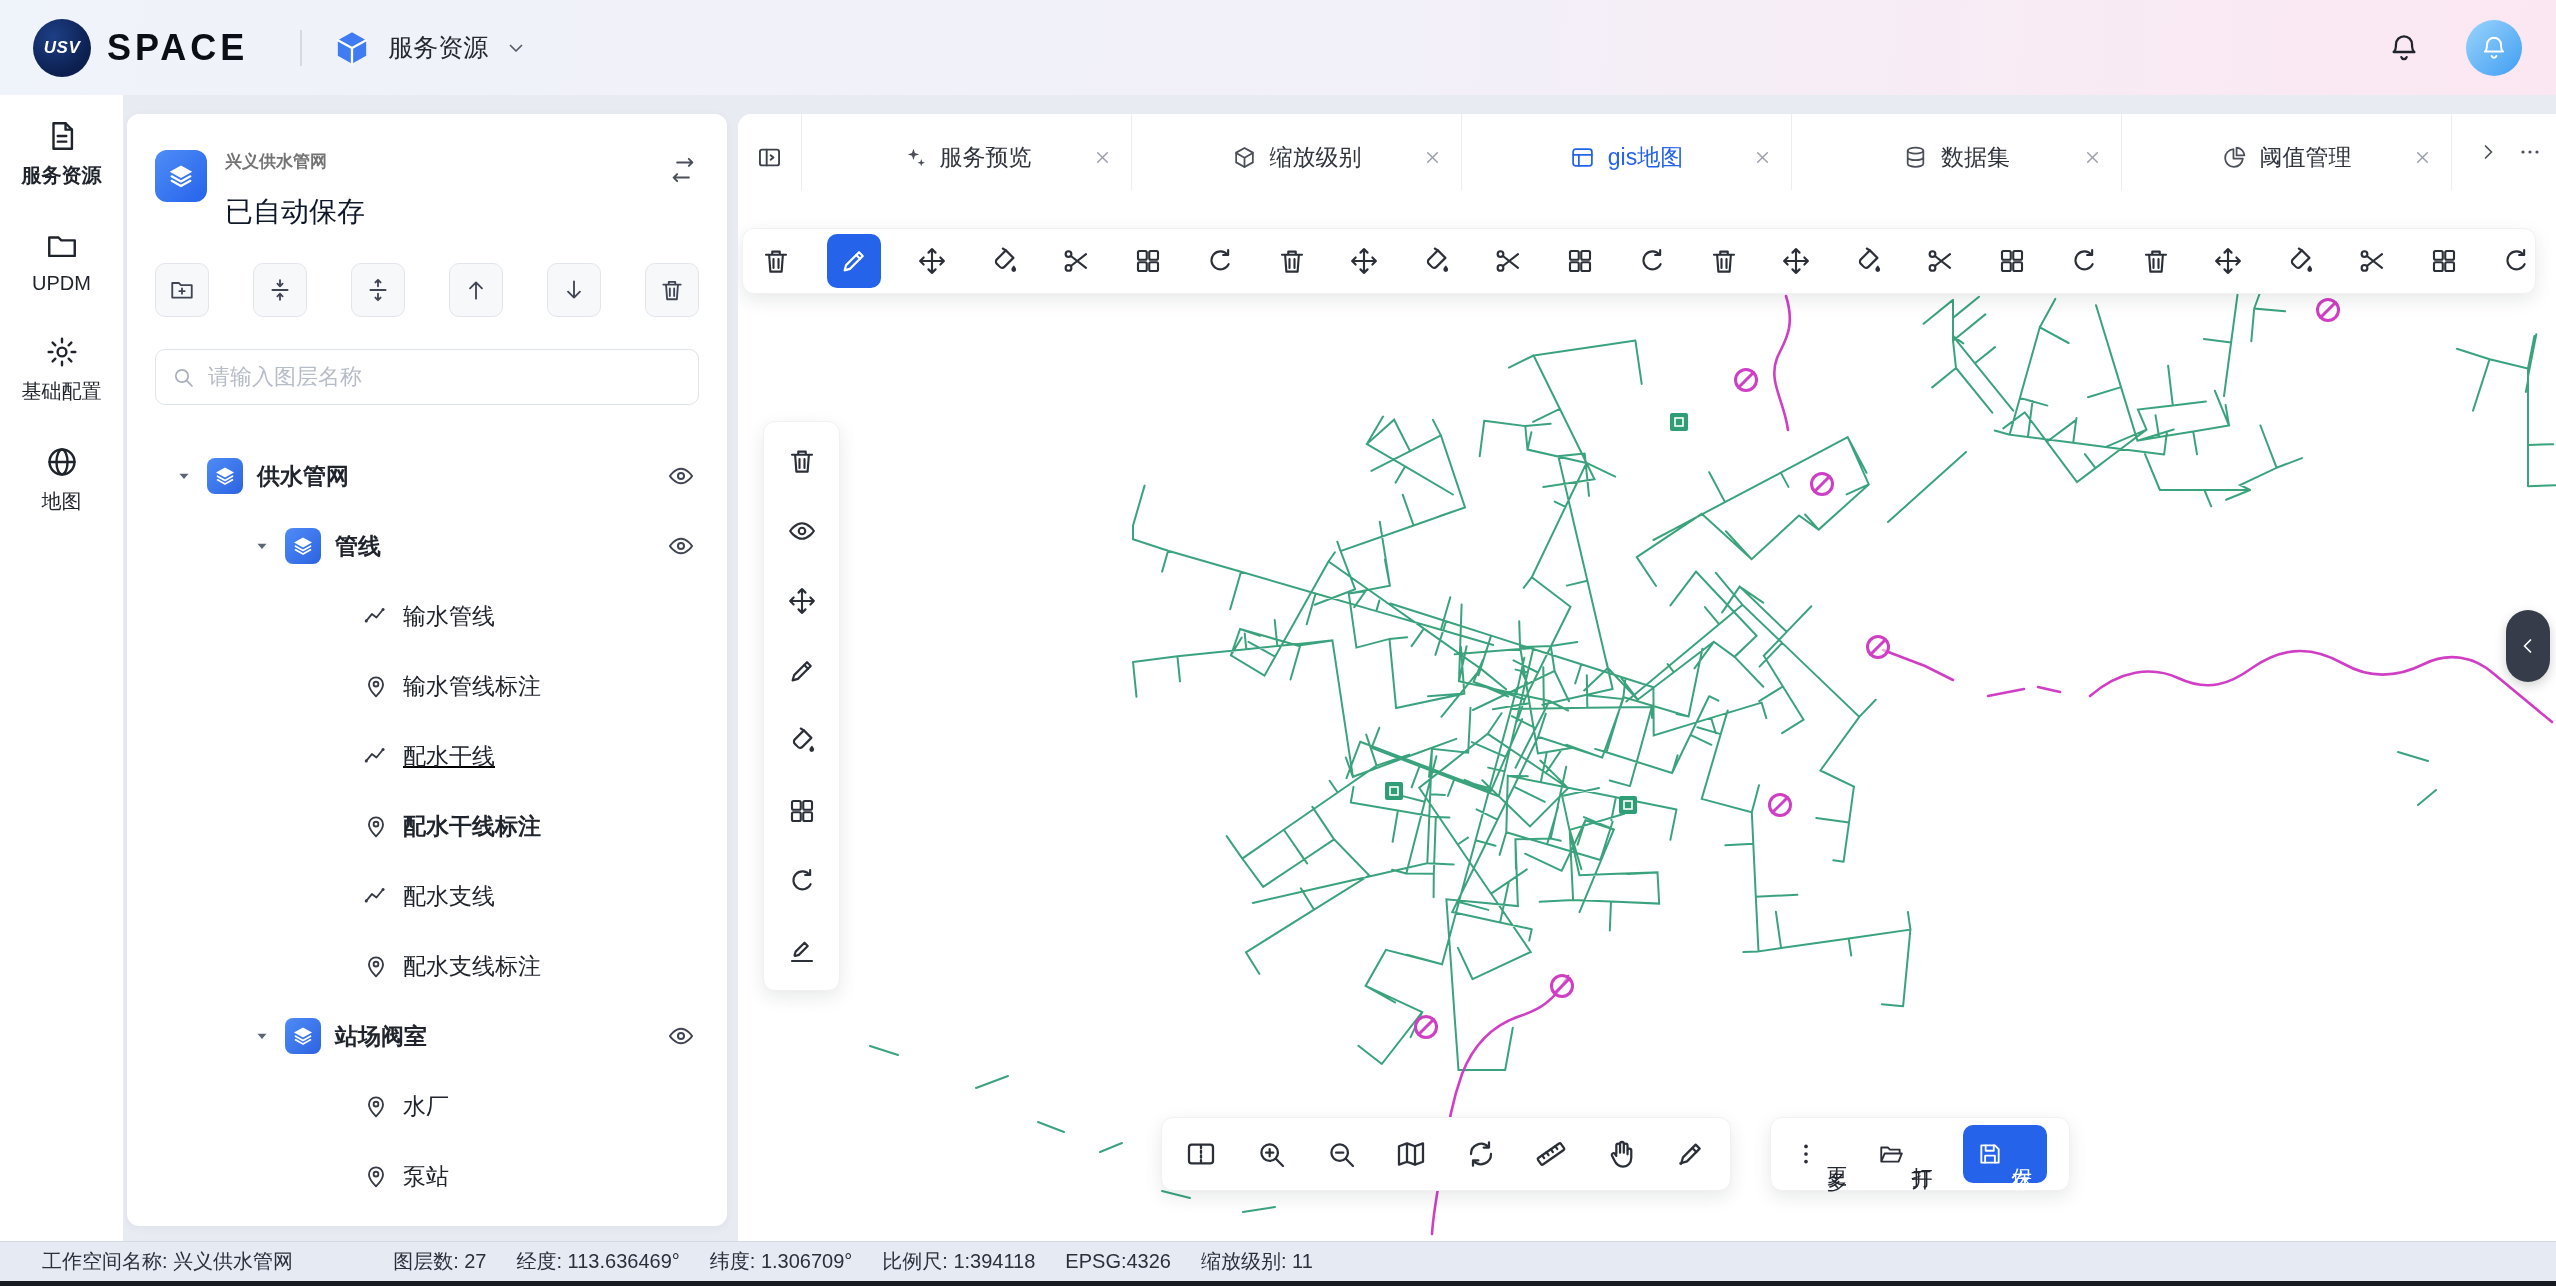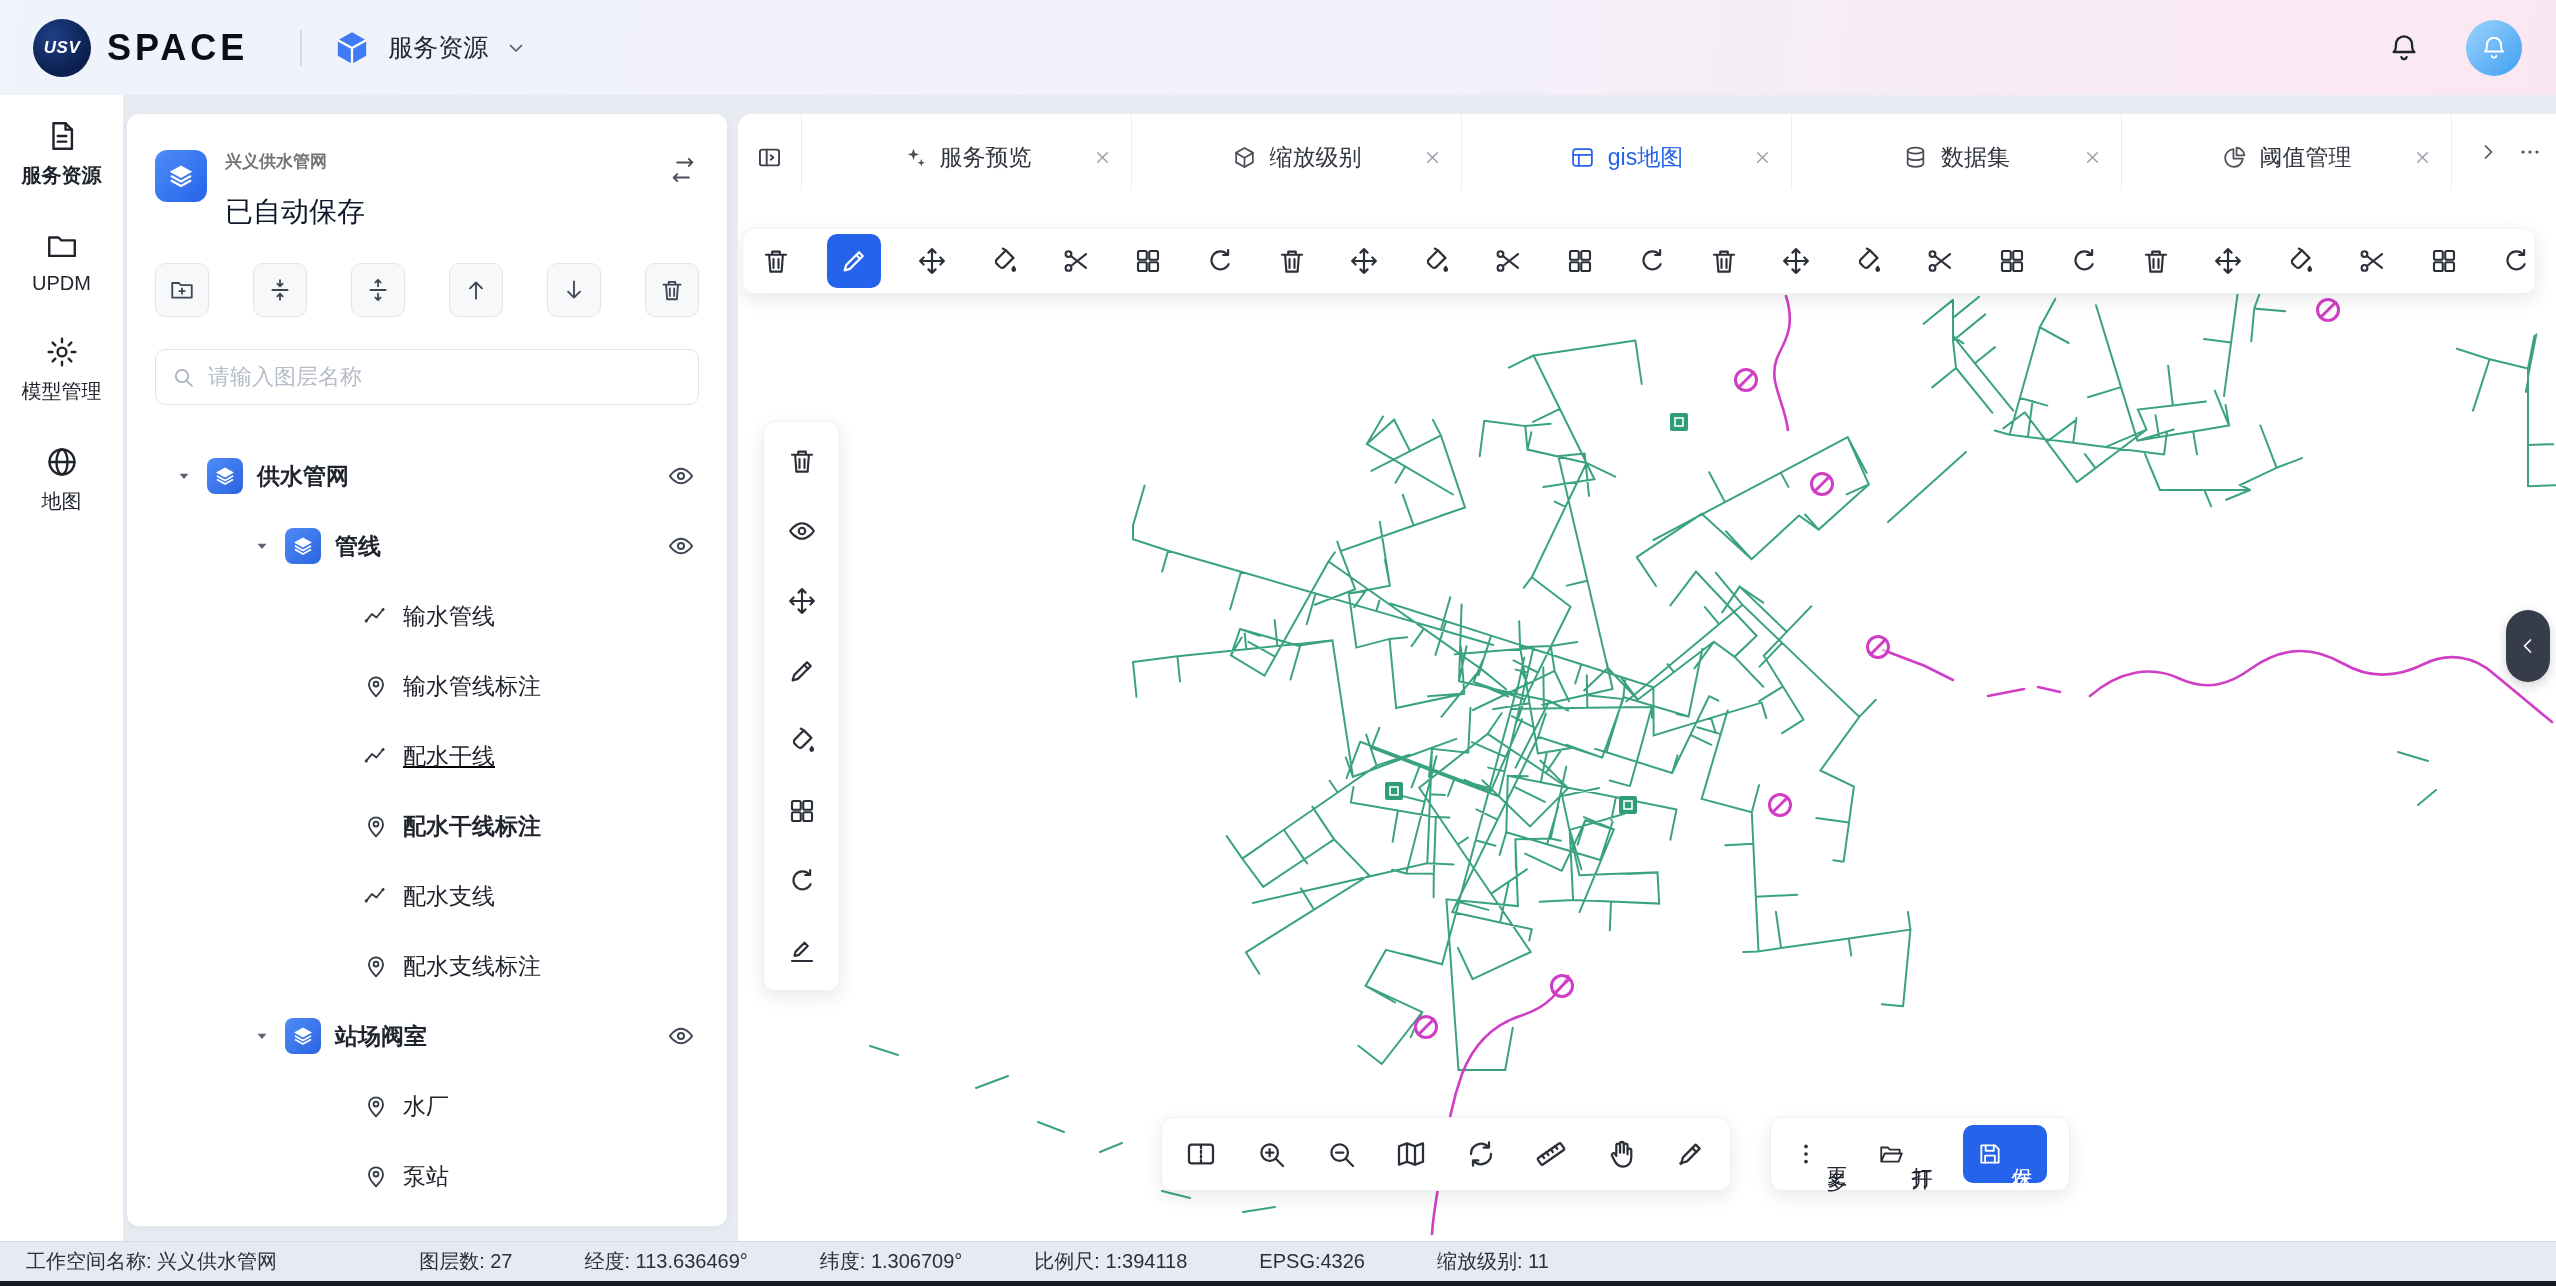--- a/index.html
+++ b/index.html
@@ -86,21 +86,21 @@
   .act{display:flex;align-items:center;gap:8px;cursor:pointer}
   .act .icon{width:26px;height:26px;color:#2b2f38}
   .vlabel{writing-mode:vertical-rl;text-orientation:upright;font-size:21px;letter-spacing:3px;line-height:1;color:#23272f}
   .save-btn{display:flex;align-items:center;gap:9px;background:var(--accent,#2563eb);border-radius:10px;height:58px;padding:0 14px;cursor:pointer}
   .save-btn .icon{width:26px;height:26px;color:#fff}
   .save-btn .vlabel{color:#fff}
   .collapse-tab{position:absolute;right:6px;top:420px;width:44px;height:72px;background:#363c49;border-radius:22px;box-shadow:0 4px 12px rgba(0,0,0,.18);display:flex;align-items:center;justify-content:center;cursor:pointer}
   .collapse-tab .icon{width:24px;height:24px;color:#fff}
 
   
-  .statusbar{position:absolute;left:0;right:0;bottom:5px;height:40px;background:#e6eaf3;border-top:1px solid #d3d9e6;display:flex;align-items:center;gap:72px;padding-left:26px;z-index:6}
+  .statusbar{position:absolute;left:0;right:0;bottom:5px;height:40px;background:#e6eaf3;border-top:1px solid #d3d9e6;display:flex;align-items:center;gap:30px;padding-left:42px;z-index:6}
   .status-item{font-size:20px;color:#2b303b;white-space:nowrap}
   .status-item:first-child{margin-right:70px}
   .bottom-strip{position:absolute;left:0;right:0;bottom:0;height:5px;background:#171a20;z-index:7}
 </style>
 </head>
 <body>
 
 <div class="header">
   <div class="logo-circle">
     <span>USV</span>
@@ -155,21 +155,21 @@
       </span>
     <span class="rail-label">UPDM</span>
   </div>
     <div class="rail-item">
     <span class="icon rail-icon">
         <svg viewBox="0 0 24 24" fill="none" stroke="currentColor" stroke-width="1.7" stroke-linecap="round" stroke-linejoin="round">
           <circle cx="12" cy="12" r="3.1"></circle>
           <path d="M12 2.6v2.6M12 18.8v2.6M2.6 12h2.6M18.8 12h2.6M5.4 5.4l1.9 1.9M16.7 16.7l1.9 1.9M18.6 5.4l-1.9 1.9M7.3 16.7l-1.9 1.9"></path>
         </svg>
       </span>
-    <span class="rail-label">模型管理</span>
+    <span class="rail-label">基础配置</span>
   </div>
     <div class="rail-item">
     <span class="icon rail-icon">
         <svg viewBox="0 0 24 24" fill="none" stroke="currentColor" stroke-width="1.7" stroke-linecap="round" stroke-linejoin="round">
           <circle cx="12" cy="12" r="8.8"></circle>
           <ellipse cx="12" cy="12" rx="3.9" ry="8.8"></ellipse>
           <path d="M3.2 12h17.6"></path>
         </svg>
       </span>
     <span class="rail-label">地图</span>

